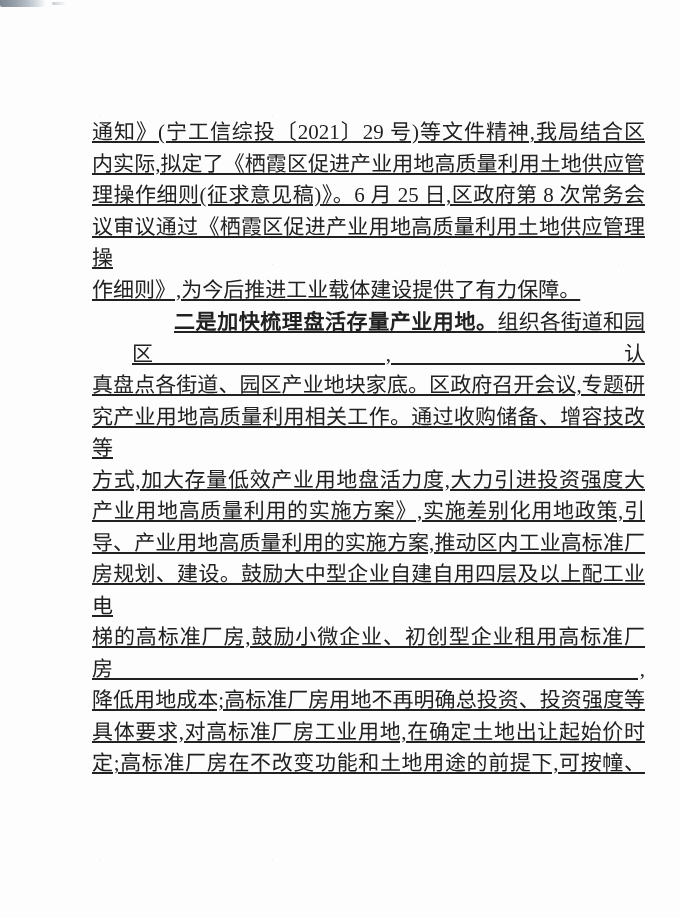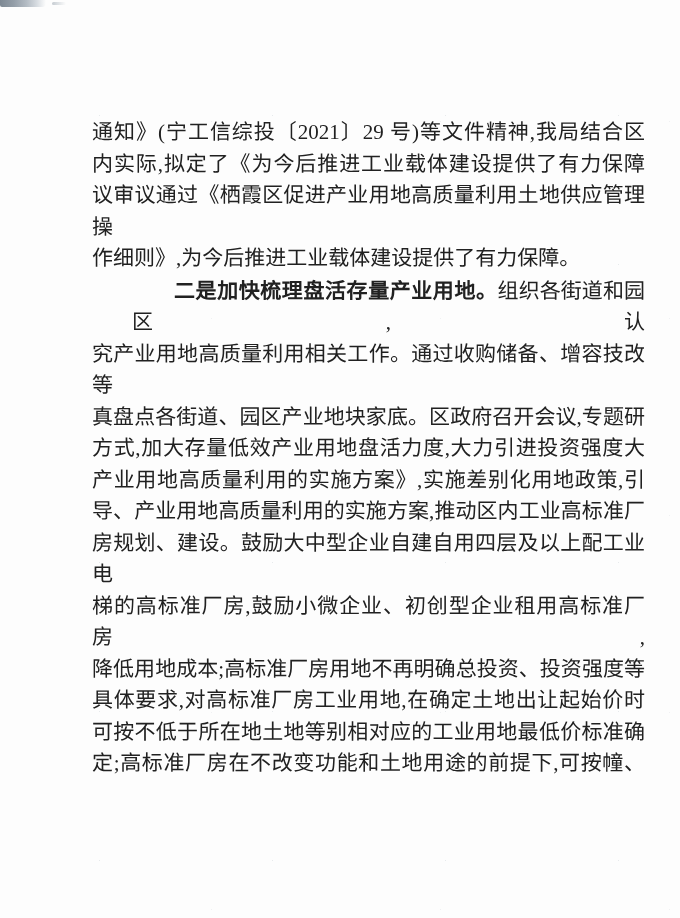--- a/index.html
+++ b/index.html
@@ -50,20 +50,21 @@
     font-size: 21px;
     line-height: 31.5px;
     color: #212121;
     letter-spacing: 0;
   }
   .line {
     margin: 0;
     padding: 0;
     text-align: justify;
     text-align-last: justify;
+    text-decoration: underline;
   }
   .line.short {
     text-align-last: left;
   }
   .line.indent {
     text-indent: 42px;
     margin-left: 40px;
   }
   .lead {
     font-weight: 700;
@@ -73,29 +74,29 @@
   }
 </style>
 </head>
 <body>
 
 <div class="page">
   <div class="smudge"></div>
   <div class="smudge-speck"></div>
   <main class="content">
       <p class="line"><span class="txt">通知》(宁工信综投〔2021〕29 号)等文件精神,我局结合区</span></p>
-      <p class="line"><span class="txt">内实际,拟定了《为今后推进工业载体建设提供了有力保障</span></p>
+      <p class="line"><span class="txt">内实际,拟定了《栖霞区促进产业用地高质量利用土地供应管</span></p>
+      <p class="line"><span class="txt">理操作细则(征求意见稿)》。6 月 25 日,区政府第 8 次常务会</span></p>
       <p class="line"><span class="txt">议审议通过《栖霞区促进产业用地高质量利用土地供应管理操</span></p>
       <p class="line short"><span class="txt">作细则》,为今后推进工业载体建设提供了有力保障。</span></p>
       <p class="line indent"><span class="lead">二是加快梳理盘活存量产业用地。</span><span class="txt">组织各街道和园区,认</span></p>
+      <p class="line"><span class="txt">真盘点各街道、园区产业地块家底。区政府召开会议,专题研</span></p>
       <p class="line"><span class="txt">究产业用地高质量利用相关工作。通过收购储备、增容技改等</span></p>
-      <p class="line"><span class="txt">真盘点各街道、园区产业地块家底。区政府召开会议,专题研</span></p>
       <p class="line"><span class="txt">方式,加大存量低效产业用地盘活力度,大力引进投资强度大</span></p>
       <p class="line"><span class="txt">产业用地高质量利用的实施方案》,实施差别化用地政策,引</span></p>
       <p class="line"><span class="txt">导、产业用地高质量利用的实施方案,推动区内工业高标准厂</span></p>
       <p class="line"><span class="txt">房规划、建设。鼓励大中型企业自建自用四层及以上配工业电</span></p>
       <p class="line"><span class="txt">梯的高标准厂房,鼓励小微企业、初创型企业租用高标准厂房,</span></p>
       <p class="line"><span class="txt">降低用地成本;高标准厂房用地不再明确总投资、投资强度等</span></p>
       <p class="line"><span class="txt">具体要求,对高标准厂房工业用地,在确定土地出让起始价时</span></p>
-      <p class="line"><span class="txt">可按不低于所在地土地等别相对应的工业用地最低价标准确</span></p>
       <p class="line"><span class="txt">定;高标准厂房在不改变功能和土地用途的前提下,可按幢、</span></p>
     </main>
 </div>
 
 </body></html>

